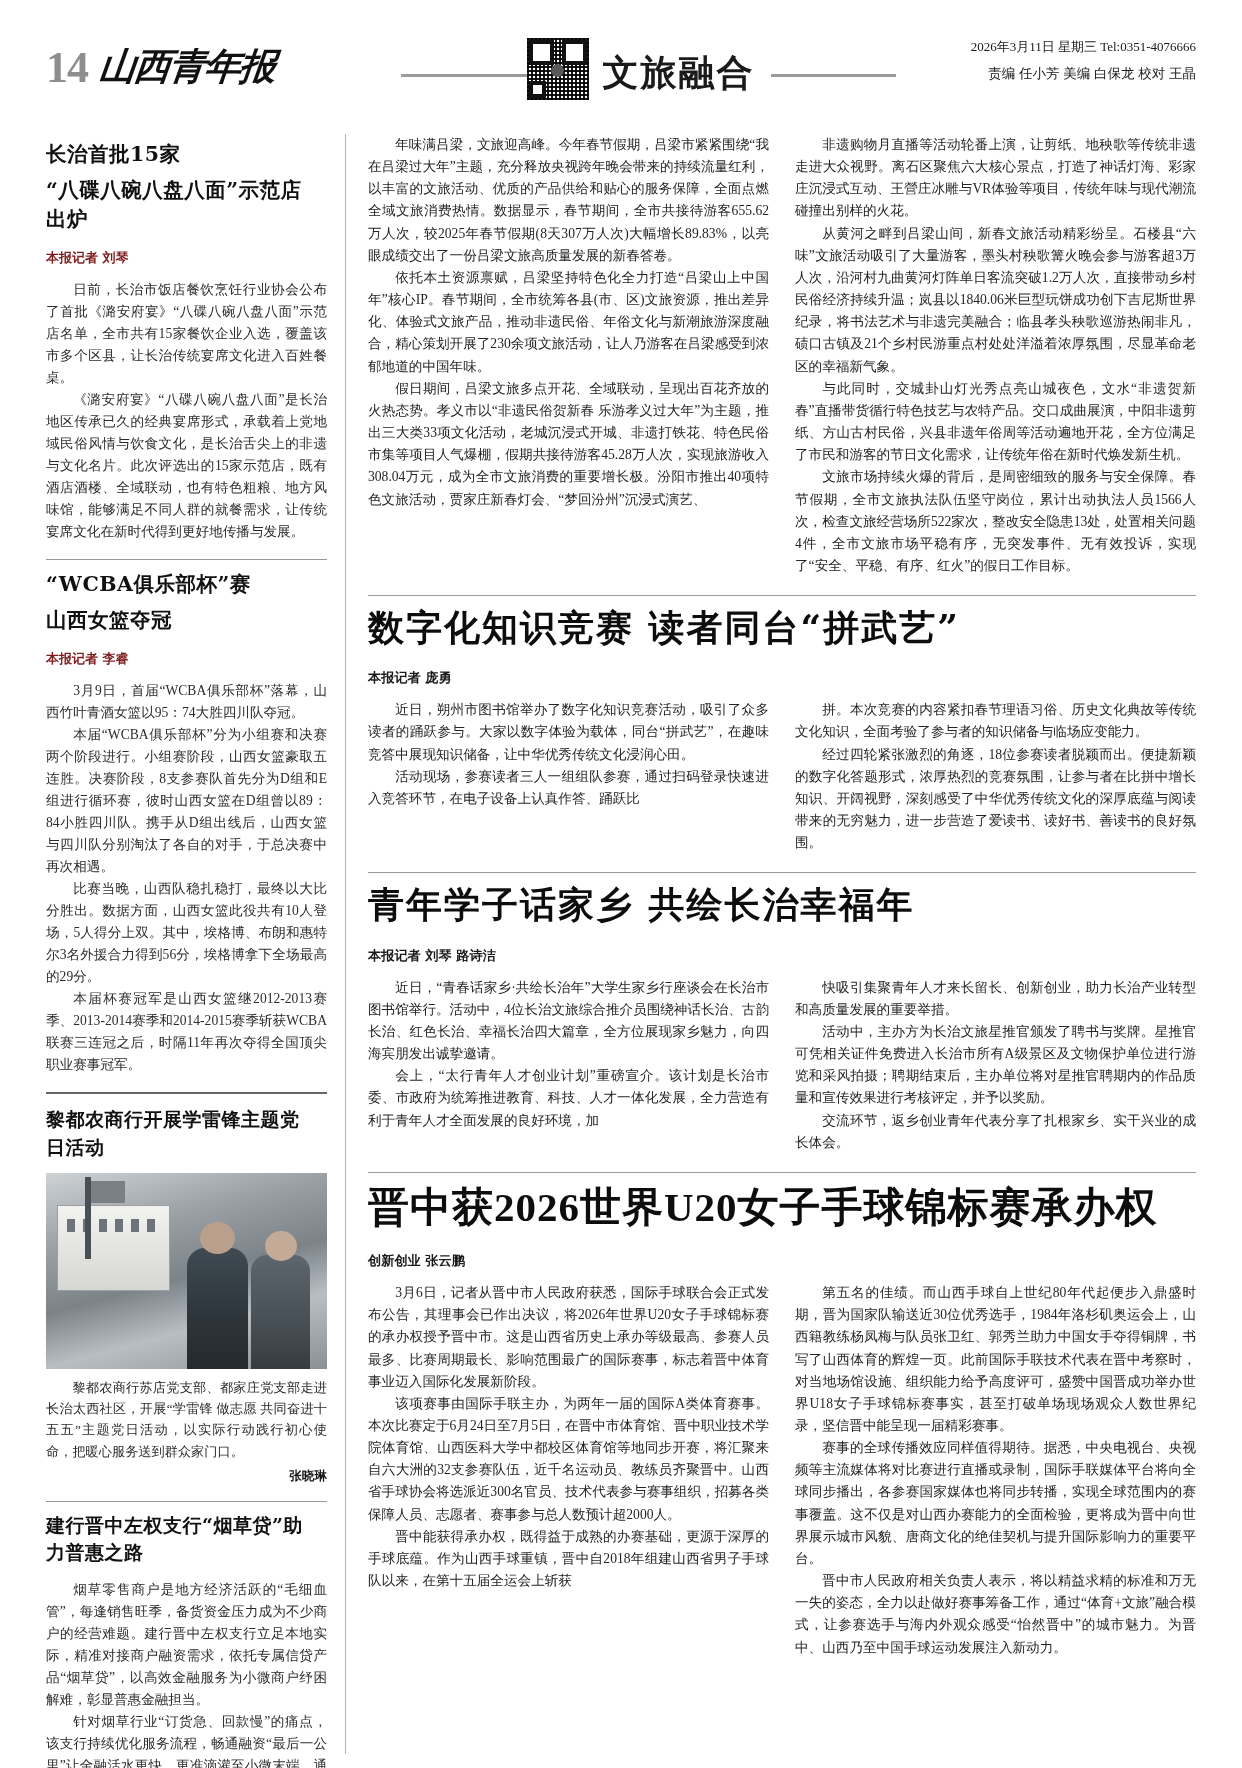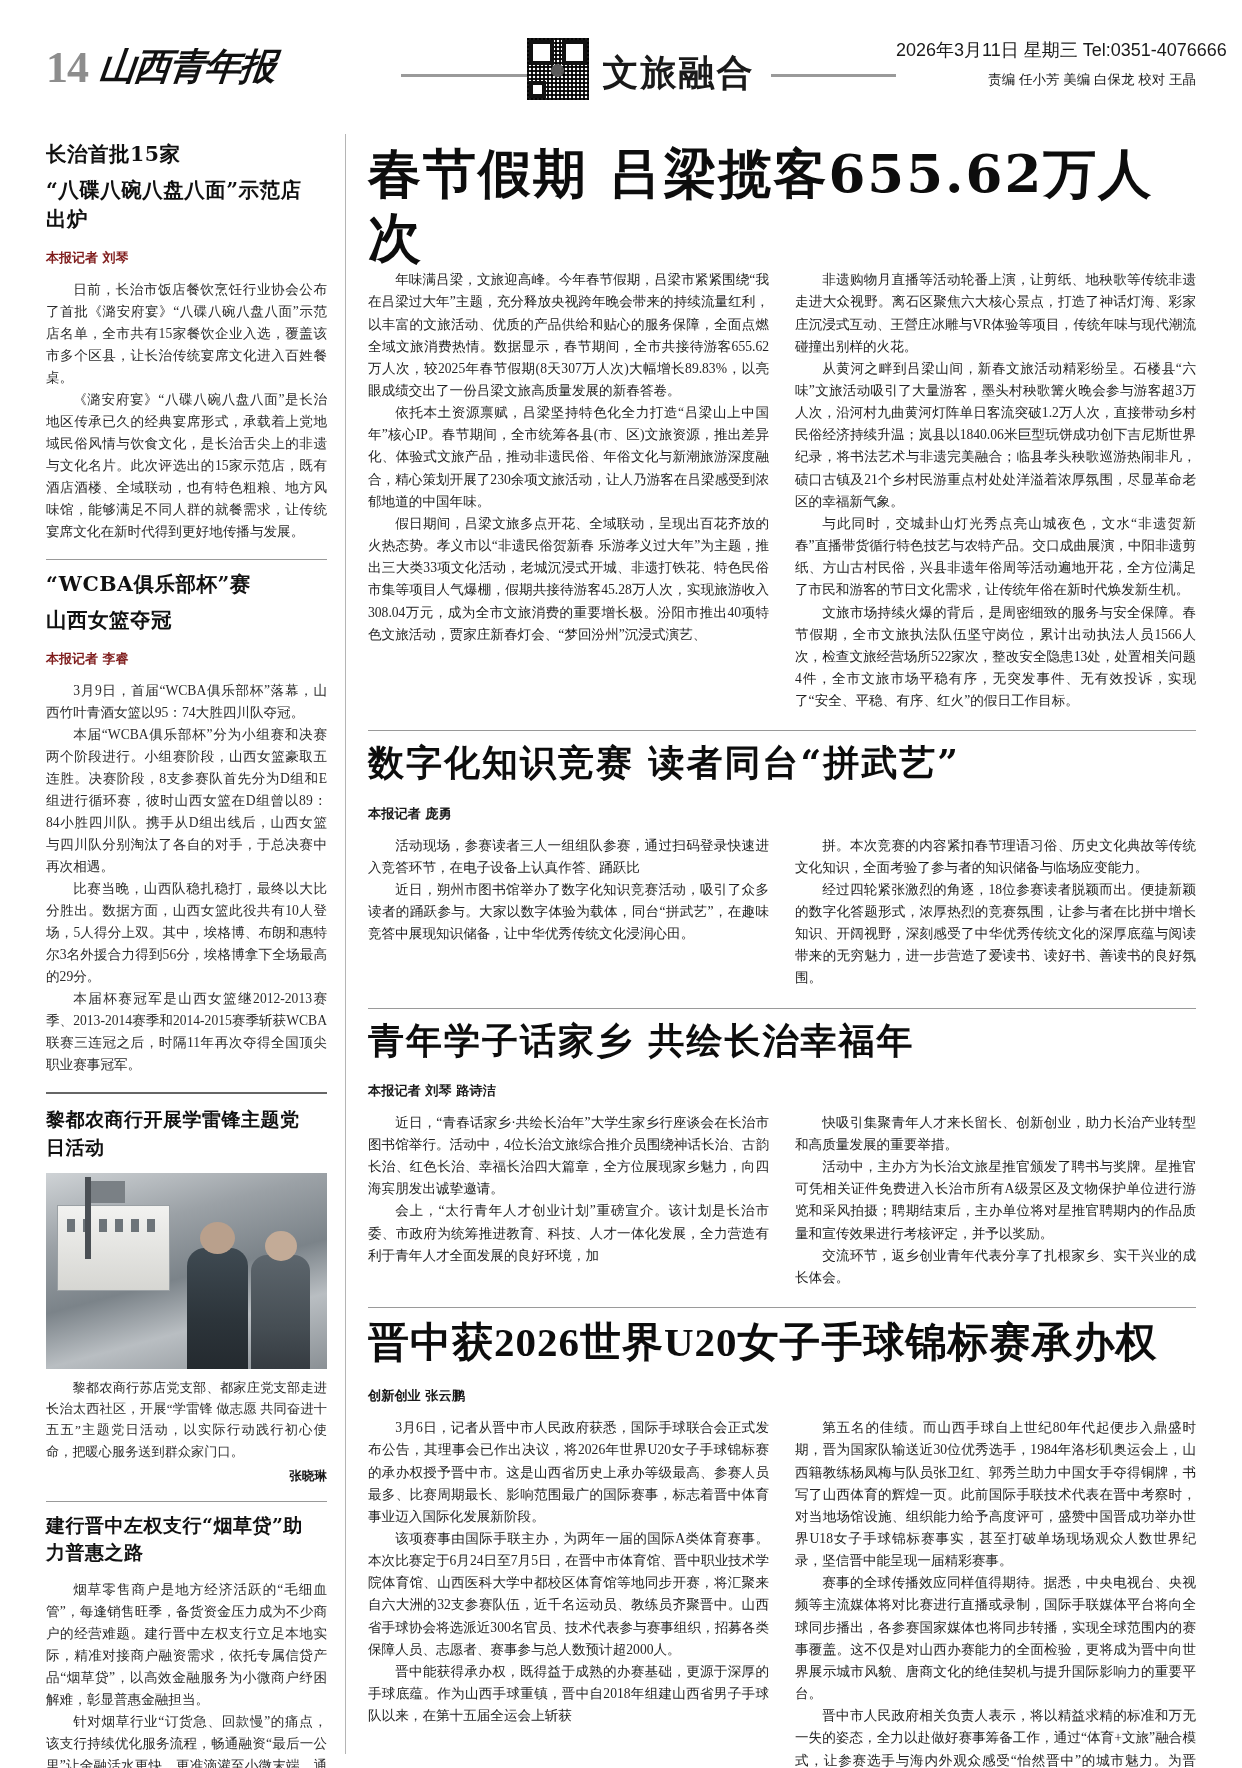--- a/index.html
+++ b/index.html
@@ -45,21 +45,21 @@
   .qr::before { top:2px; left:2px; }
   .qr::after { top:2px; right:2px; }
   .qr .qr-bl { position:absolute; bottom:2px; left:2px; width:17px; height:17px; background:#fff; border:4px solid #111; }
   .qr .qr-dot { position:absolute; top:26px; left:24px; width:13px; height:13px; border-radius:50%; background:#5a5a5a; }
   .section-title {
     font-family:"DejaVu Serif","Liberation Serif",serif;
     font-size: 36px; font-weight:700; color:#1a1a1a;
     letter-spacing: 2px; margin: 0 6px 0 14px; padding-top: 16px;
   }
   .mh-right { flex:0 0 auto; text-align:right; padding-top: 8px; width: 300px; }
-  .mh-date { font-family:Liberation Sans, sans-serif; font-size:18px; color:#1a1a1a; white-space:nowrap; }
+  .mh-date { font-family:Liberation Serif, serif; font-size:13px; color:#1a1a1a; white-space:nowrap; }
   .mh-staff { font-family:"Liberation Sans", sans-serif; font-size:13.5px; color:#1a1a1a; margin-top:9px; white-space:nowrap; }
 
   
   .content { display:flex; margin-top: 22px; height: 1620px; }
   .col-left { width: 300px; flex:0 0 300px; padding-right: 18px; border-right: 1px solid #b5b5b5; }
   .col-main { flex:1 1 auto; padding-left: 22px; }
 
   
   .lc-head {
     font-family:"DejaVu Serif","Liberation Serif",serif;
@@ -206,21 +206,20 @@
           <p>针对烟草行业“订货急、回款慢”的痛点，该支行持续优化服务流程，畅通融资“最后一公里”让金融活水更快、更准滴灌至小微末端。通过精简申贷材料、简化审批环节，开通绿色办理通道，让资金快速到位，精准匹配商户订货周期。同时，主动延伸服务触角，提供网点办理与上门服务双渠道，建立常态化贷后回访机制，持续关注商户经营，做好续贷、增额等后续支持，变“一次交易”为“长期陪伴”，助力商户稳健经营。“烟草贷”推出以来，有效支撑了本地烟草商户在销售旺季的稳定经营与规模拓展，同接促进了消费市场活力与就业稳定。</p>
         </div>
 
       </div>
 
     </div>
 
     <div class="col-main">
 
       <div>
-        <div class="main-head hero-head">春节假期  吕梁揽客655.62万人次</div>
         <div style="display:flex; gap:26px;">
           <div style="flex:1;" class="mt-body">
             <p>年味满吕梁，文旅迎高峰。今年春节假期，吕梁市紧紧围绕“我在吕梁过大年”主题，充分释放央视跨年晚会带来的持续流量红利，以丰富的文旅活动、优质的产品供给和贴心的服务保障，全面点燃全域文旅消费热情。数据显示，春节期间，全市共接待游客655.62万人次，较2025年春节假期(8天307万人次)大幅增长89.83%，以亮眼成绩交出了一份吕梁文旅高质量发展的新春答卷。</p>
             <p>依托本土资源禀赋，吕梁坚持特色化全力打造“吕梁山上中国年”核心IP。春节期间，全市统筹各县(市、区)文旅资源，推出差异化、体验式文旅产品，推动非遗民俗、年俗文化与新潮旅游深度融合，精心策划开展了230余项文旅活动，让人乃游客在吕梁感受到浓郁地道的中国年味。</p>
             <p>假日期间，吕梁文旅多点开花、全域联动，呈现出百花齐放的火热态势。孝义市以“非遗民俗贺新春 乐游孝义过大年”为主题，推出三大类33项文化活动，老城沉浸式开城、非遗打铁花、特色民俗市集等项目人气爆棚，假期共接待游客45.28万人次，实现旅游收入308.04万元，成为全市文旅消费的重要增长极。汾阳市推出40项特色文旅活动，贾家庄新春灯会、“梦回汾州”沉浸式演艺、</p>
           </div>
           <div style="flex:1;" class="mt-body">
             <p>非遗购物月直播等活动轮番上演，让剪纸、地秧歌等传统非遗走进大众视野。离石区聚焦六大核心景点，打造了神话灯海、彩家庄沉浸式互动、王營庄冰雕与VR体验等项目，传统年味与现代潮流碰撞出别样的火花。</p>
             <p>从黄河之畔到吕梁山间，新春文旅活动精彩纷呈。石楼县“六味”文旅活动吸引了大量游客，墨头村秧歌篝火晚会参与游客超3万人次，沿河村九曲黄河灯阵单日客流突破1.2万人次，直接带动乡村民俗经济持续升温；岚县以1840.06米巨型玩饼成功创下吉尼斯世界纪录，将书法艺术与非遗完美融合；临县孝头秧歌巡游热闹非凡，碛口古镇及21个乡村民游重点村处处洋溢着浓厚氛围，尽显革命老区的幸福新气象。</p>
             <p>与此同时，交城卦山灯光秀点亮山城夜色，文水“非遗贺新春”直播带货循行特色技艺与农特产品。交口成曲展演，中阳非遗剪纸、方山古村民俗，兴县非遗年俗周等活动遍地开花，全方位满足了市民和游客的节日文化需求，让传统年俗在新时代焕发新生机。</p>
@@ -229,22 +228,22 @@
         </div>
       </div>
 
       <hr class="sec-rule">
 
       <div>
         <div class="main-head sec-head">数字化知识竞赛  读者同台“拼武艺”</div>
         <div class="main-byline">本报记者 庞勇</div>
         <div style="display:flex; gap:26px;">
           <div style="flex:1;" class="mt-body">
+            <p>近日，朔州市图书馆举办了数字化知识竞赛活动，吸引了众多读者的踊跃参与。大家以数字体验为载体，同台“拼武艺”，在趣味竞答中展现知识储备，让中华优秀传统文化浸润心田。</p>
             <p>活动现场，参赛读者三人一组组队参赛，通过扫码登录快速进入竞答环节，在电子设备上认真作答、踊跃比</p>
-            <p>近日，朔州市图书馆举办了数字化知识竞赛活动，吸引了众多读者的踊跃参与。大家以数字体验为载体，同台“拼武艺”，在趣味竞答中展现知识储备，让中华优秀传统文化浸润心田。</p>
           </div>
           <div style="flex:1;" class="mt-body">
             <p>拼。本次竞赛的内容紧扣春节理语习俗、历史文化典故等传统文化知识，全面考验了参与者的知识储备与临场应变能力。</p>
             <p>经过四轮紧张激烈的角逐，18位参赛读者脱颖而出。便捷新颖的数字化答题形式，浓厚热烈的竞赛氛围，让参与者在比拼中增长知识、开阔视野，深刻感受了中华优秀传统文化的深厚底蕴与阅读带来的无穷魅力，进一步营造了爱读书、读好书、善读书的良好氛围。</p>
           </div>
         </div>
       </div>
 
       <hr class="sec-rule">
 

